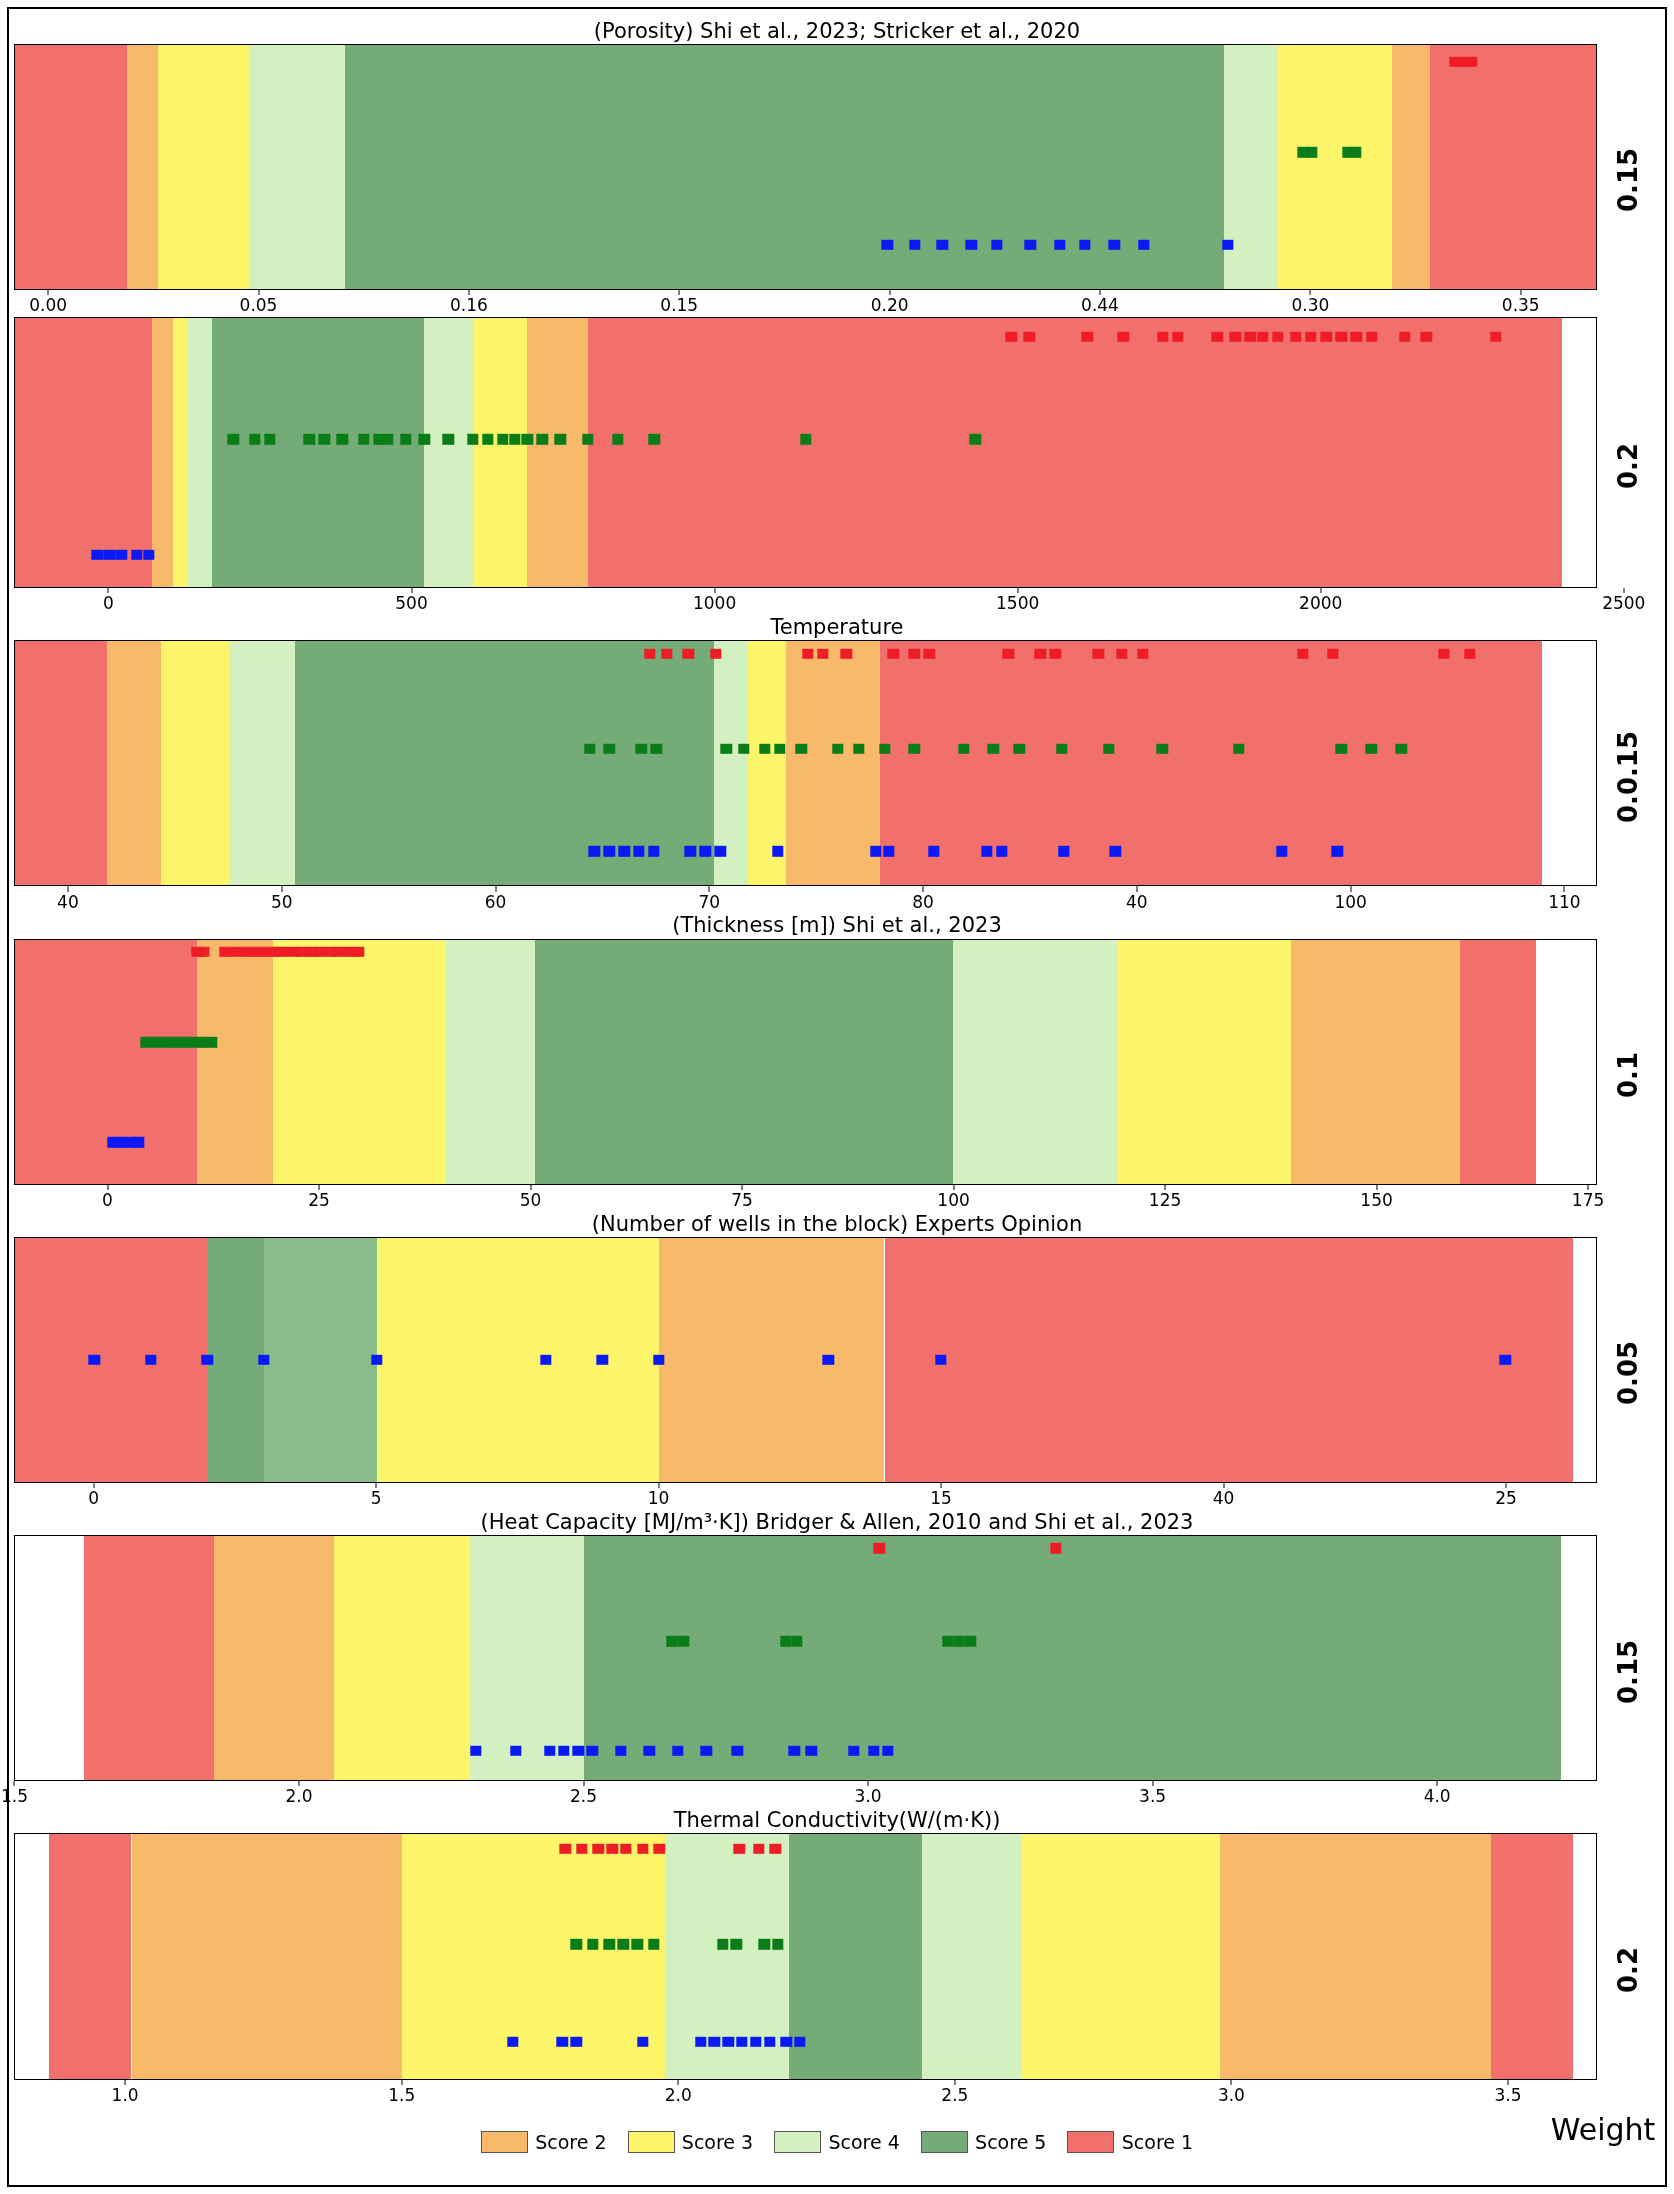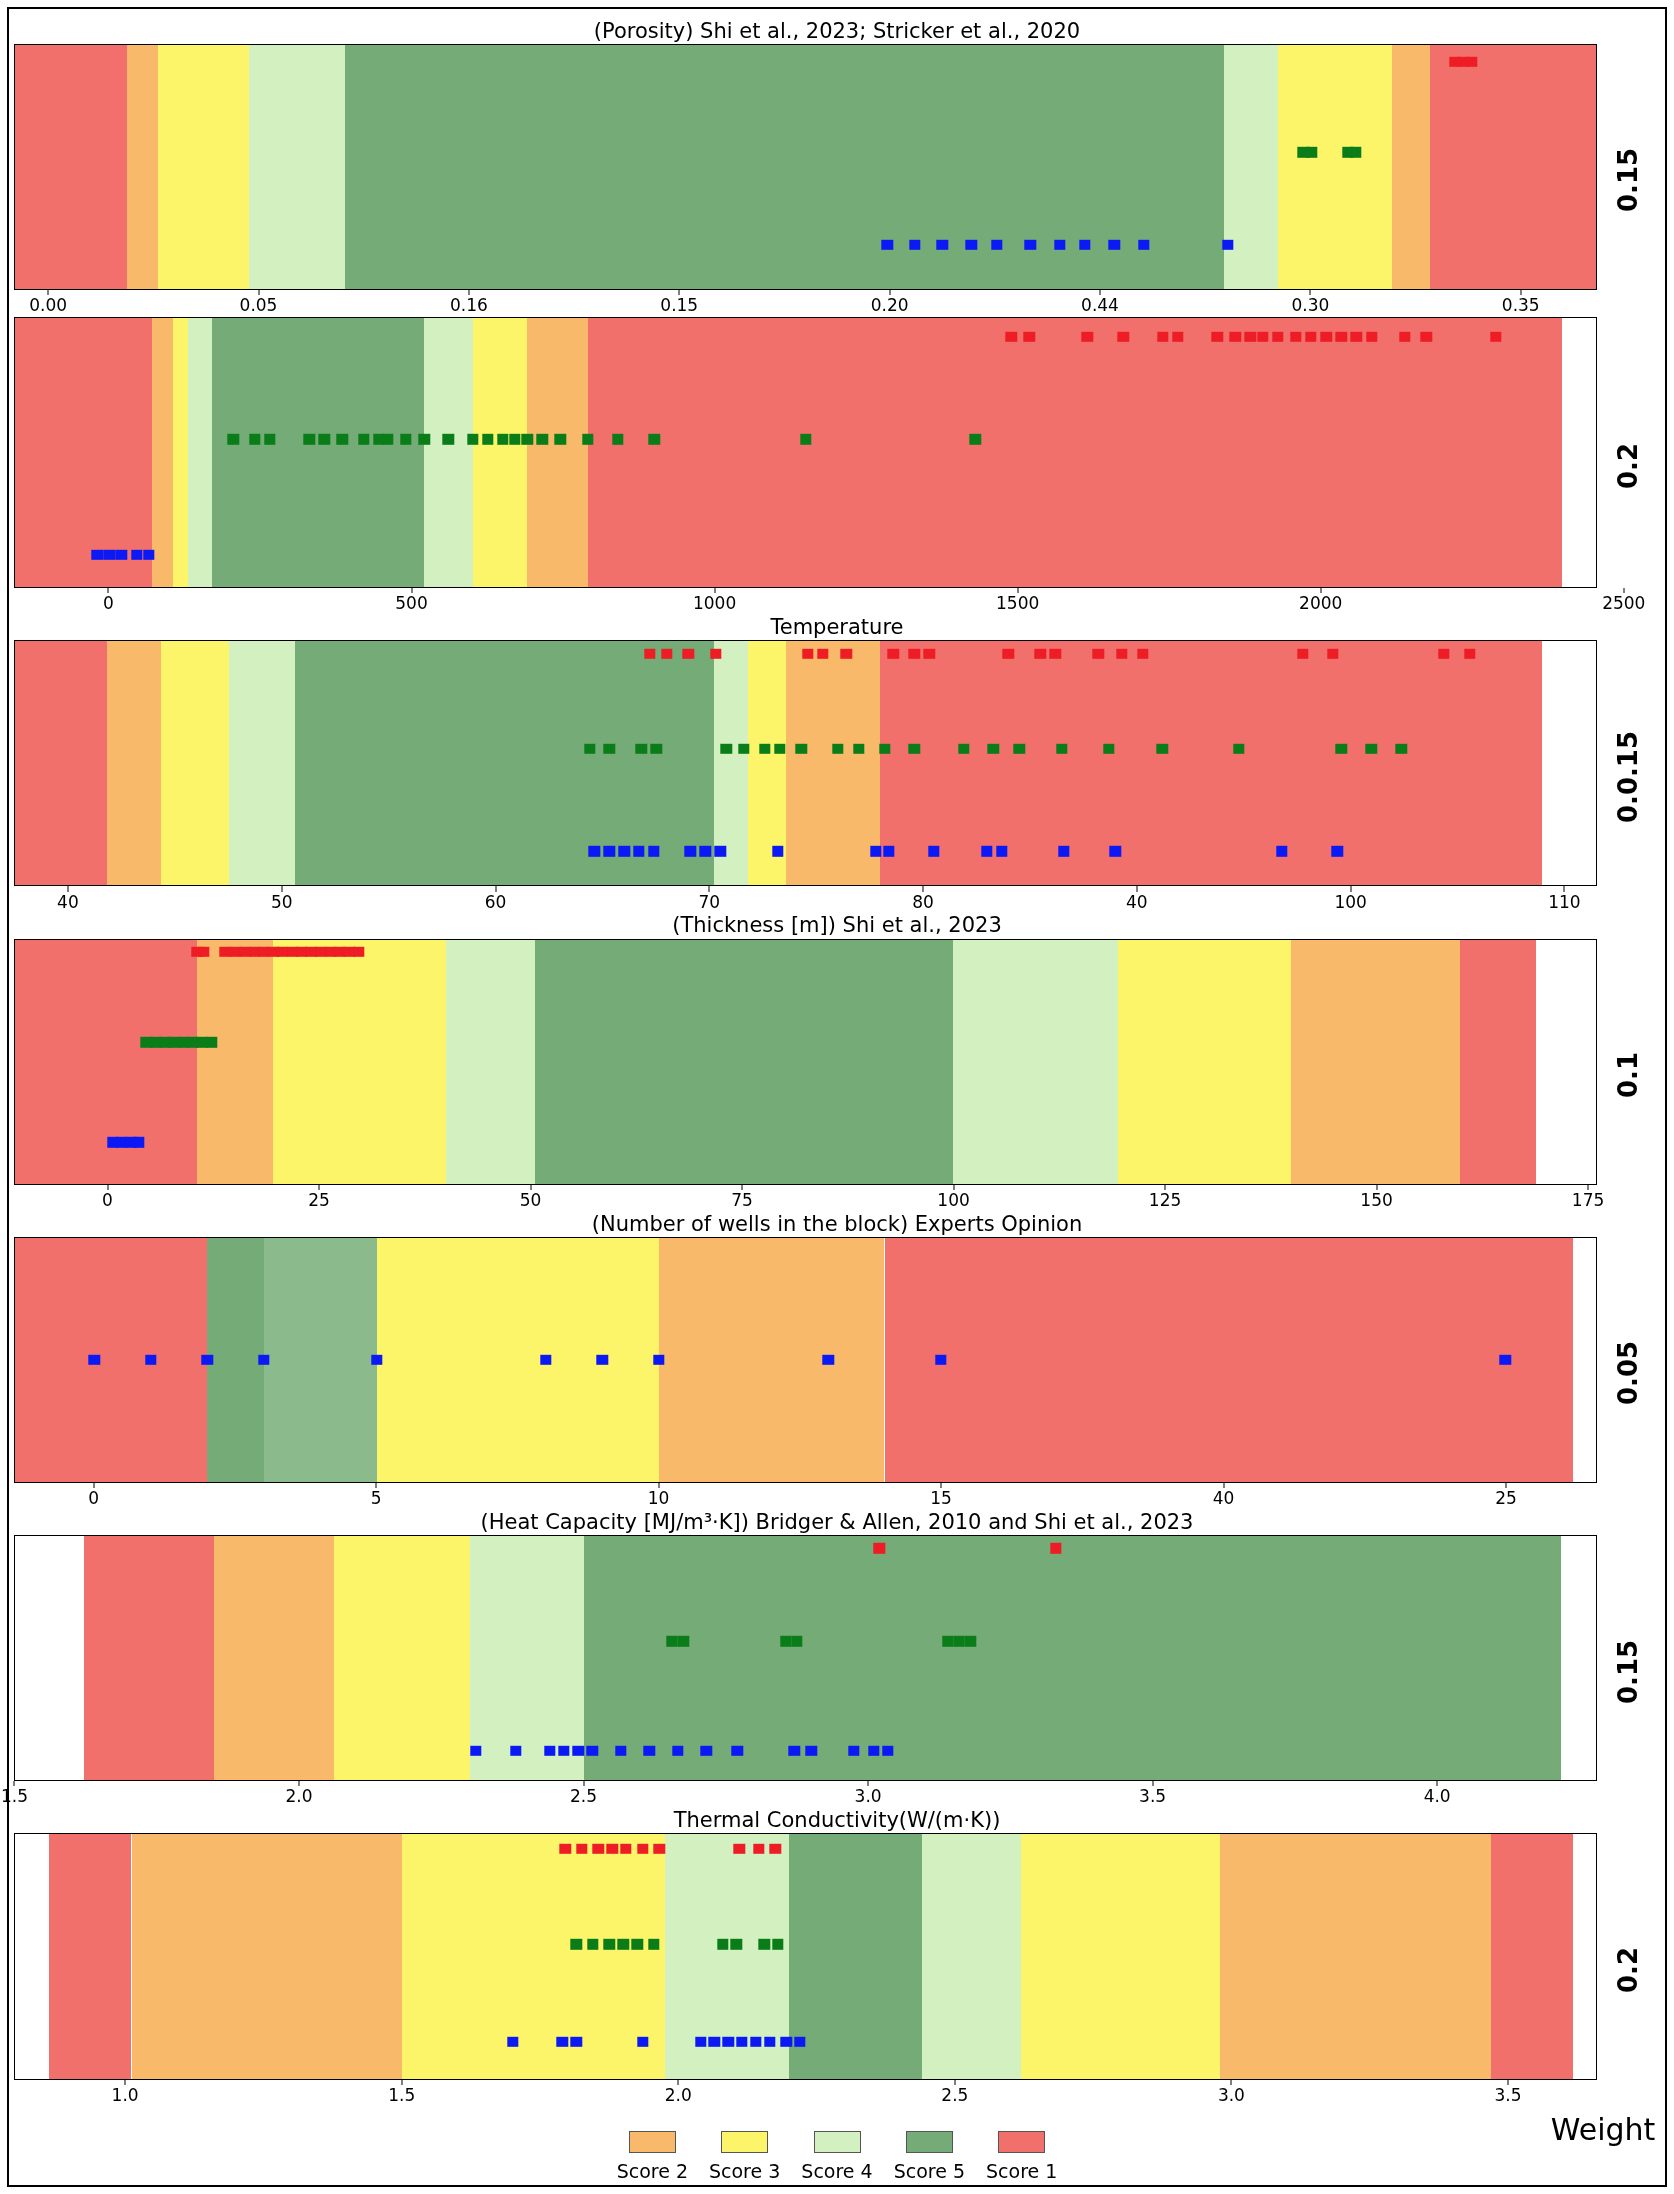--- a/index.html
+++ b/index.html
@@ -83,21 +83,21 @@
   }
   .weight-label{
     position:absolute;right:4.2px;top:5.2px;
     font-size:30px;color:#000;
   }
   .legend{
     position:absolute;left:0;right:0;top:24px;
     display:flex;flex-direction:row;justify-content:center;align-items:center;
     gap:21px;
   }
-  .legend-item{display:flex;flex-direction:column;align-items:center;gap:7.3px;text-align:center;}
+  .legend-item{display:flex;flex-direction:row;align-items:center;gap:7.3px;text-align:center;}
   .legend-swatch{
     width:45px;height:20px;border:1px solid #555;
   }
   .legend-text{font-size:19px;color:#000;}
 </style>
 </head>
 <body>
 
 <div class="page">
   <div class="frame">

